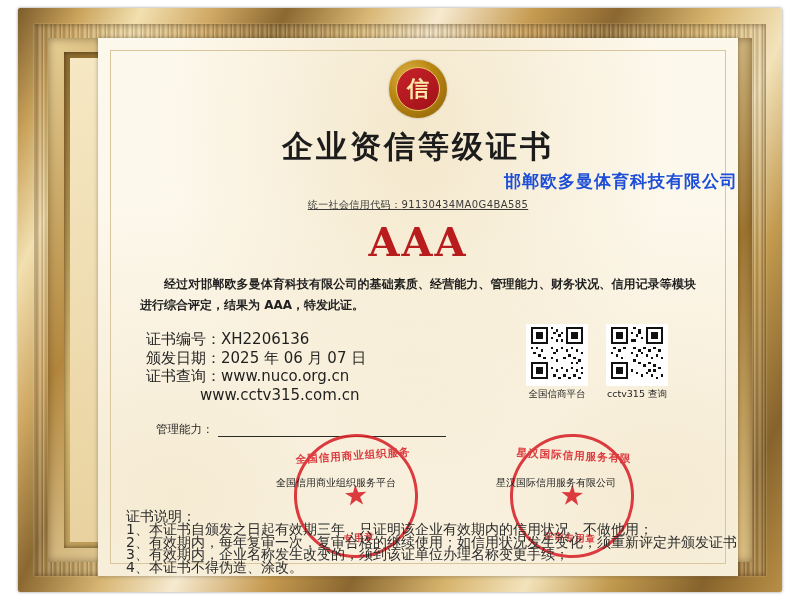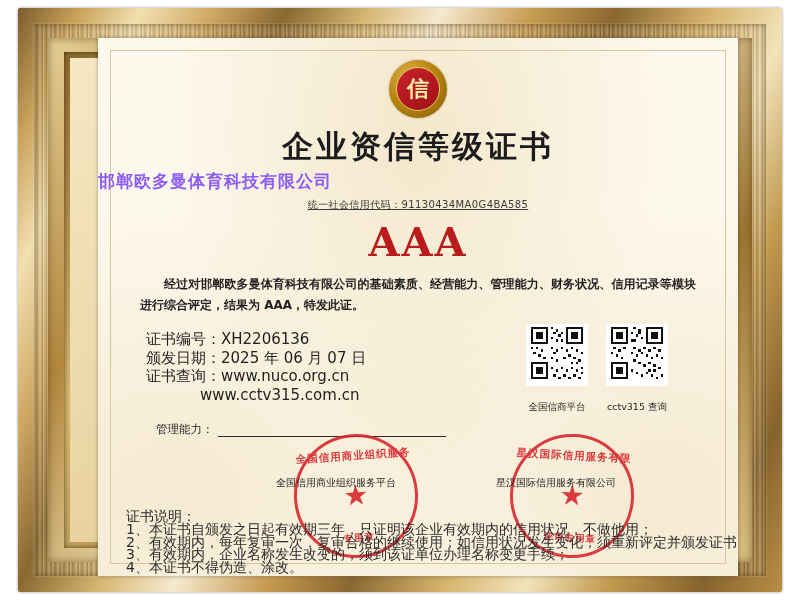--- a/index.html
+++ b/index.html
@@ -145,25 +145,25 @@
     font-size: 31px;
     font-weight: bold;
     letter-spacing: 3px;
     color: #1c1c1c;
     font-family: "DejaVu Sans", "Liberation Sans", sans-serif;
   }
   .company-name {
     position: absolute;
     left: 0; right: 0;
     top: 132px;
-    text-align: left;
+    text-align: right;
     font-size: 17px;
     font-weight: bold;
     letter-spacing: 1px;
-    color: #8b5cf6;
+    color: #1d4ed8;
   }
   .credit-code {
     position: absolute;
     left: 0; right: 0;
     top: 160px;
     text-align: center;
     font-size: 10px;
     color: #3a3a3a;
     letter-spacing: 0.4px;
     text-decoration: underline;
@@ -216,21 +216,21 @@
     gap: 18px;
   }
   .qr-item { text-align: center; }
   .qr-box {
     width: 56px; height: 56px;
     background: #ffffff;
     padding: 2px;
     border: 1px solid #ffffff;
   }
   .qr-caption {
-    margin-top: 15px;
+    margin-top: 2px;
     font-size: 9.5px;
     color: #1f1f1f;
     white-space: nowrap;
   }
 
   
   .review {
     position: absolute;
     left: 58px;
     top: 384px;

